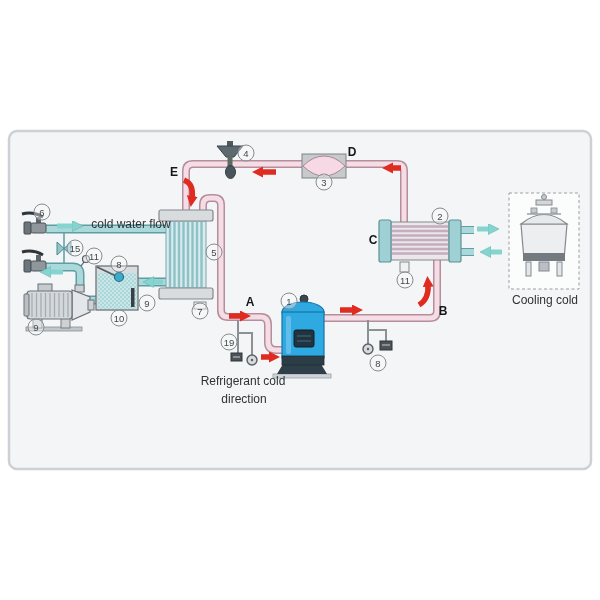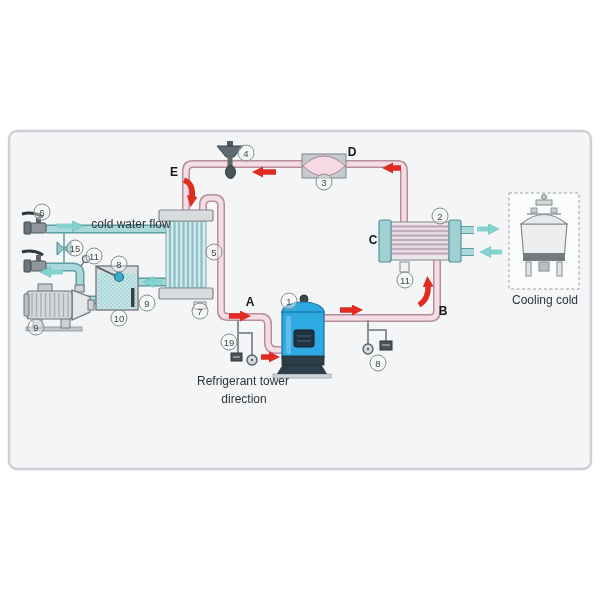--- a/index.html
+++ b/index.html
@@ -232,21 +232,21 @@
     <path d="M63 272 L49 272" marker-end="url(#at)"></path>
     <path d="M163 282 L152 282" marker-end="url(#at)"></path>
     <path d="M477 229 L490 229" marker-end="url(#at)"></path>
     <path d="M502 252 L489 252" marker-end="url(#at)"></path>
   </g>
 </svg>
 
 <div class="overlay">
 
   <div class="cap" style="left:131px;top:224px">cold water flow</div>
-  <div class="cap" style="left:243px;top:381px">Refrigerant tower</div>
+  <div class="cap" style="left:243px;top:381px">Refrigerant cold</div>
   <div class="cap" style="left:244px;top:399px">direction</div>
   <div class="cap" style="left:545px;top:300px">Cooling cold</div>
 
   <div class="pt" style="left:250px;top:302px">A</div>
   <div class="pt" style="left:443px;top:311px">B</div>
   <div class="pt" style="left:373px;top:240px">C</div>
   <div class="pt" style="left:352px;top:152px">D</div>
   <div class="pt" style="left:174px;top:172px">E</div>
 
   <div class="num" style="left:289px;top:301px">1</div>

